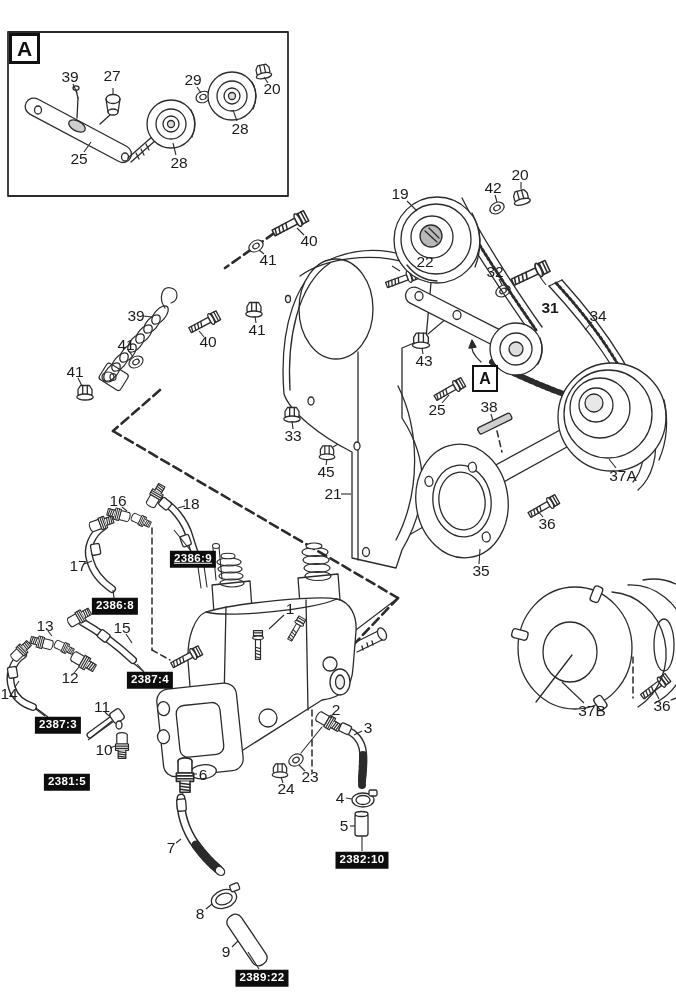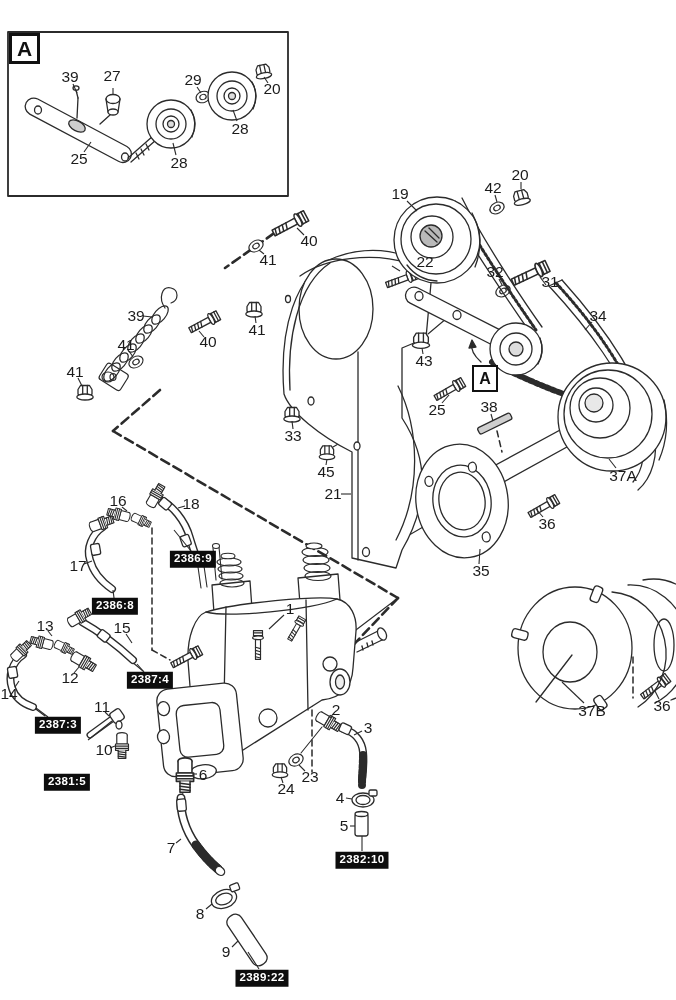--- a/index.html
+++ b/index.html
@@ -414,21 +414,21 @@
       <div class="callout" style="left: 193px; top: 80px;">29</div>
       <div class="callout" style="left: 272px; top: 89px;">20</div>
       <div class="callout" style="left: 240px; top: 129px;">28</div>
       <div class="callout" style="left: 179px; top: 163px;">28</div>
       <div class="callout" style="left: 79px; top: 159px;">25</div>
       <div class="callout" style="left: 400px; top: 194px;">19</div>
       <div class="callout" style="left: 493px; top: 188px;">42</div>
       <div class="callout" style="left: 520px; top: 175px;">20</div>
       <div class="callout" style="left: 385px; top: 262px; margin-left: 40px;">22</div>
       <div class="callout" style="left: 495px; top: 272px;">32</div>
-      <div class="callout" style="left: 550px; top: 282px;">31</div>
+      <div class="callout" style="left: 550px; top: 308px; font-weight: bold;">31</div>
       <div class="callout" style="left: 598px; top: 316px;">34</div>
       <div class="callout" style="left: 309px; top: 241px;">40</div>
       <div class="callout" style="left: 268px; top: 260px;">41</div>
       <div class="callout" style="left: 136px; top: 316px;">39</div>
       <div class="callout" style="left: 208px; top: 342px;">40</div>
       <div class="callout" style="left: 257px; top: 330px;">41</div>
       <div class="callout" style="left: 126px; top: 345px;">41</div>
       <div class="callout" style="left: 75px; top: 372px;">41</div>
       <div class="callout" style="left: 424px; top: 361px;">43</div>
       <div class="callout" style="left: 437px; top: 410px;">25</div>
@@ -454,21 +454,21 @@
       <div class="callout" style="left: 336px; top: 710px;">2</div>
       <div class="callout" style="left: 368px; top: 728px;">3</div>
       <div class="callout" style="left: 310px; top: 777px;">23</div>
       <div class="callout" style="left: 286px; top: 789px;">24</div>
       <div class="callout" style="left: 340px; top: 798px;">4</div>
       <div class="callout" style="left: 344px; top: 826px;">5</div>
       <div class="callout" style="left: 203px; top: 775px;">6</div>
       <div class="callout" style="left: 171px; top: 848px;">7</div>
       <div class="callout" style="left: 200px; top: 914px;">8</div>
       <div class="callout" style="left: 226px; top: 952px;">9</div>
-      <div class="refbox" style="left: 193px; top: 559px;">2386:9</div>
+      <div class="refbox" style="left: 193px; top: 559px; text-decoration: underline;">2386:9</div>
       <div class="refbox" style="left: 115px; top: 606px;">2386:8</div>
       <div class="refbox" style="left: 150px; top: 680px;">2387:4</div>
       <div class="refbox" style="left: 58px; top: 725px;">2387:3</div>
       <div class="refbox" style="left: 67px; top: 745px; margin-top: 37px;">2381:5</div>
       <div class="refbox" style="left: 362px; top: 860px;">2382:10</div>
       <div class="refbox" style="left: 262px; top: 978px;">2389:22</div>
       <div class="marker inset" style="left: 9px; top: 33px; width: 31px; height: 31px;">A</div>
       <div class="marker detail" style="left: 472px; top: 365px; width: 26px; height: 27px;">A</div>
     </div>
 

